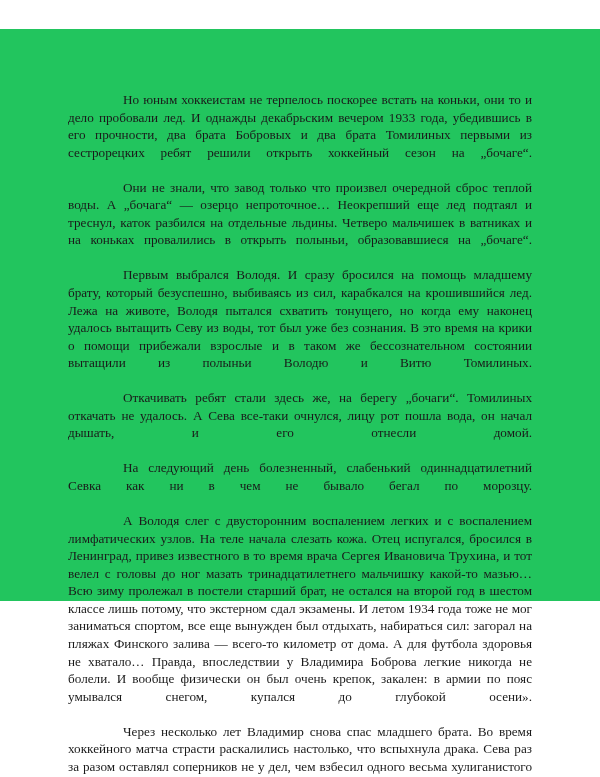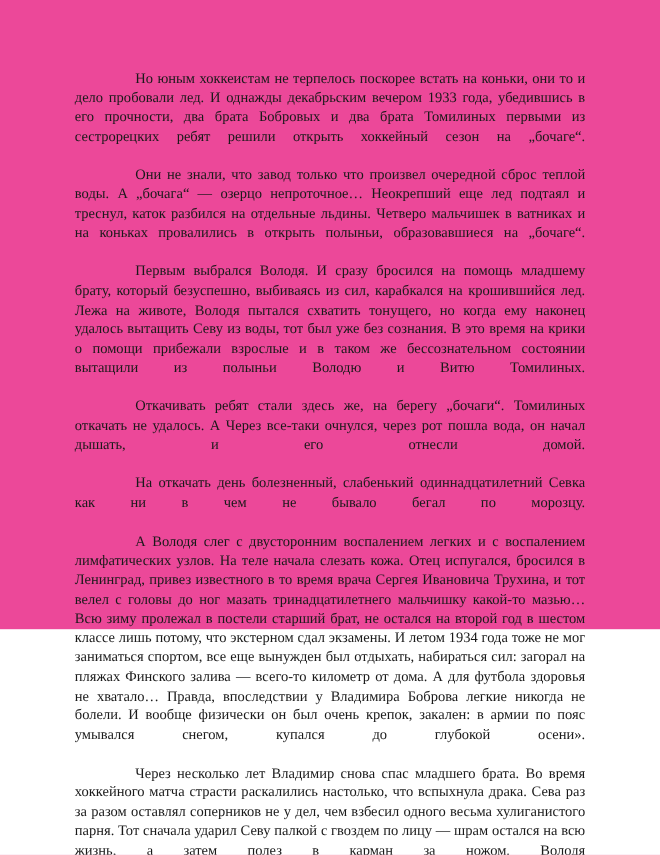--- a/index.html
+++ b/index.html
@@ -10,23 +10,24 @@
   body {
     width: 600px;
     height: 777px;
     overflow: hidden;
     font-family: "Liberation Serif", "DejaVu Serif", serif;
     color: #1a1a1a;
   }
   .page {
     width: 600px;
     height: 572px;
-    background: #ec4899;
+    background: #22c55e;
     position: relative;
     box-sizing: border-box;
+    margin-top: 29px;
   }
   .text-block {
     position: absolute;
     left: 68px;
     top: 62px;
     width: 464px;
   }
   p.para {
     margin: 0;
     padding: 0;
@@ -47,18 +48,18 @@
   }
 </style>
 </head>
 <body>
 
 <div class="page">
   <div class="text-block">
     <p class="para">Но юным хоккеистам не терпелось поскорее встать на коньки, они то и дело пробовали лед. И однажды декабрьским вечером 1933 года, убедившись в его прочности, два брата Бобровых и два брата Томилиных первыми из сестрорецких ребят решили открыть хоккейный сезон на „бочаге“.</p>
     <p class="para">Они не знали, что завод только что произвел очередной сброс теплой воды. А „бочага“ — озерцо непроточное… Неокрепший еще лед подтаял и треснул, каток разбился на отдельные льдины. Четверо мальчишек в ватниках и на коньках провалились в открыть полыньи, образовавшиеся на „бочаге“.</p>
     <p class="para">Первым выбрался Володя. И сразу бросился на помощь младшему брату, который безуспешно, выбиваясь из сил, карабкался на крошившийся лед. Лежа на животе, Володя пытался схватить тонущего, но когда ему наконец удалось вытащить Севу из воды, тот был уже без сознания. В это время на крики о помощи прибежали взрослые и в таком же бессознательном состоянии вытащили из полыньи Володю и Витю Томилиных.</p>
-    <p class="para">Откачивать ребят стали здесь же, на берегу „бочаги“. Томилиных откачать не удалось. А Через все-таки очнулся, через рот пошла вода, он начал дышать, и его отнесли домой.</p>
-    <p class="para">На откачать день болезненный, слабенький одиннадцатилетний Севка как ни в чем не бывало бегал по морозцу.</p>
+    <p class="para">Откачивать ребят стали здесь же, на берегу „бочаги“. Томилиных откачать не удалось. А Сева все-таки очнулся, лицу рот пошла вода, он начал дышать, и его отнесли домой.</p>
+    <p class="para">На следующий день болезненный, слабенький одиннадцатилетний Севка как ни в чем не бывало бегал по морозцу.</p>
     <p class="para">А Володя слег с двусторонним воспалением легких и с воспалением лимфатических узлов. На теле начала слезать кожа. Отец испугался, бросился в Ленинград, привез известного в то время врача Сергея Ивановича Трухина, и тот велел с головы до ног мазать тринадцатилетнего мальчишку какой-то мазью… Всю зиму пролежал в постели старший брат, не остался на второй год в шестом классе лишь потому, что экстерном сдал экзамены. И летом 1934 года тоже не мог заниматься спортом, все еще вынужден был отдыхать, набираться сил: загорал на пляжах Финского залива — всего-то километр от дома. А для футбола здоровья не хватало… Правда, впоследствии у Владимира Боброва легкие никогда не болели. И вообще физически он был очень крепок, закален: в армии по пояс умывался снегом, купался до глубокой осени».</p>
     <p class="para">Через несколько лет Владимир снова спас младшего брата. Во время хоккейного матча страсти раскалились настолько, что вспыхнула драка. Сева раз за разом оставлял соперников не у дел, чем взбесил одного весьма хулиганистого парня. Тот сначала ударил Севу палкой с гвоздем по лицу — шрам остался на всю жизнь, а затем полез в карман за ножом. Володя</p>
   </div>
 </div>
 
 </body></html>

